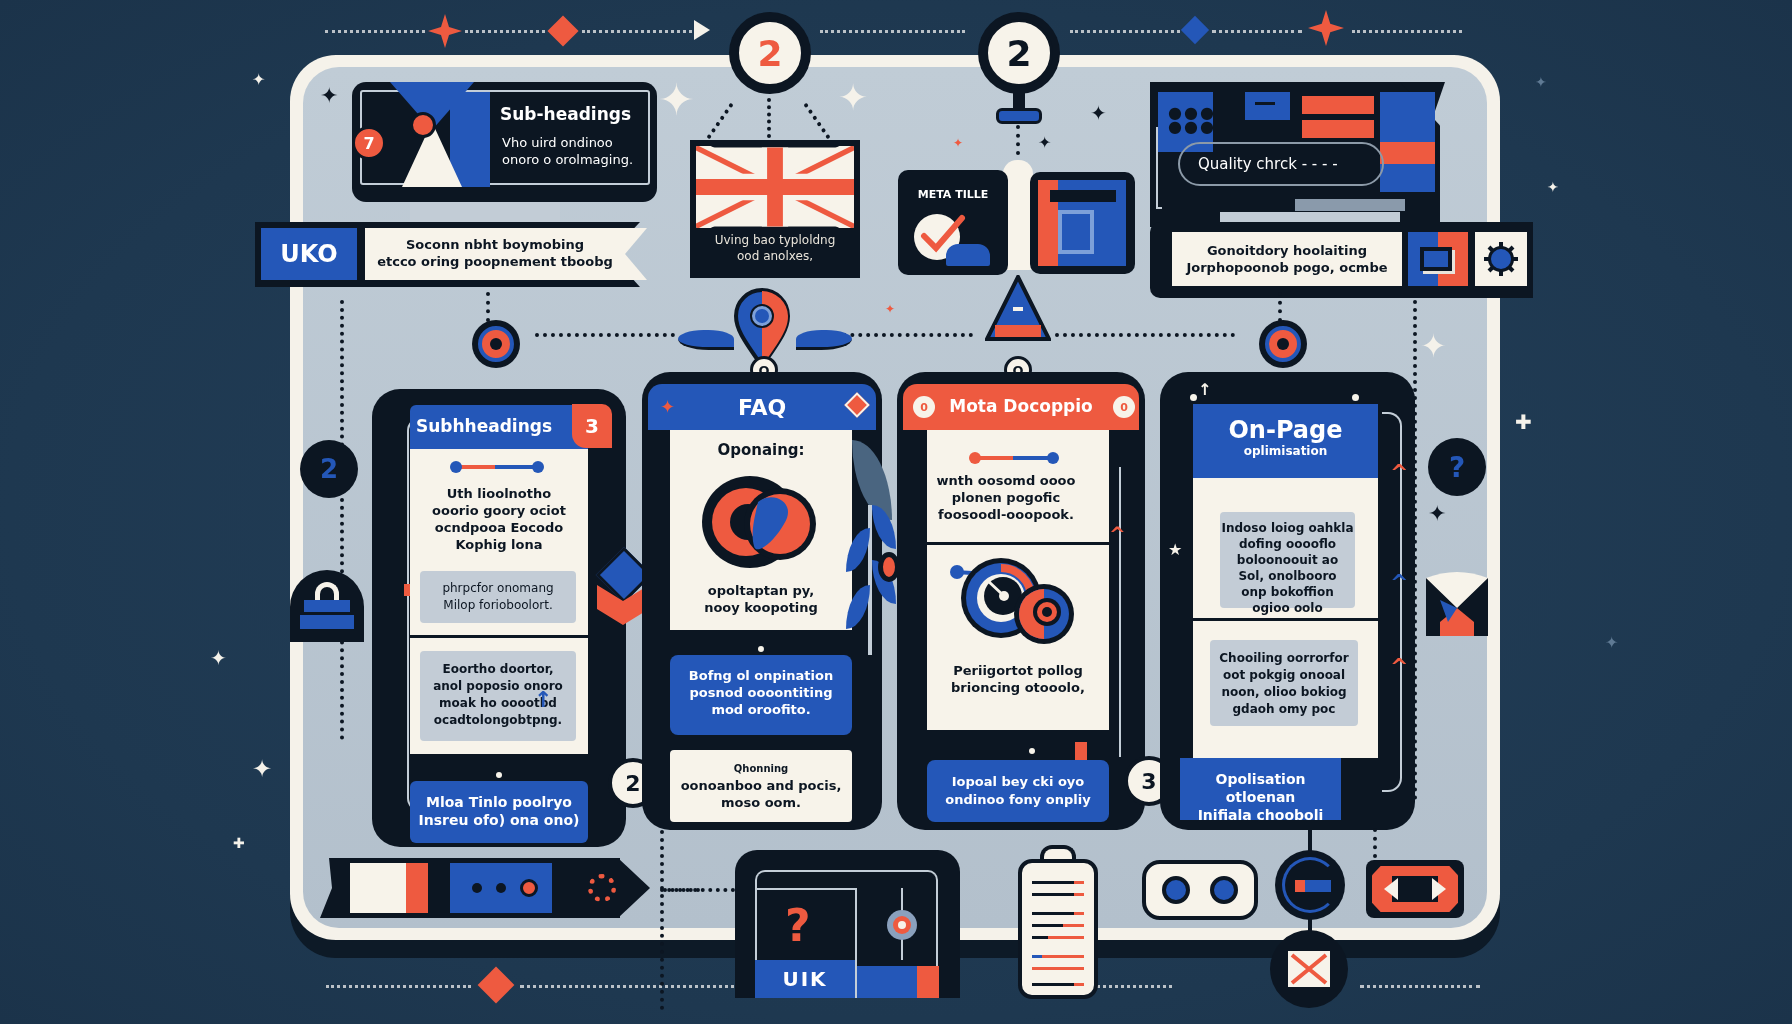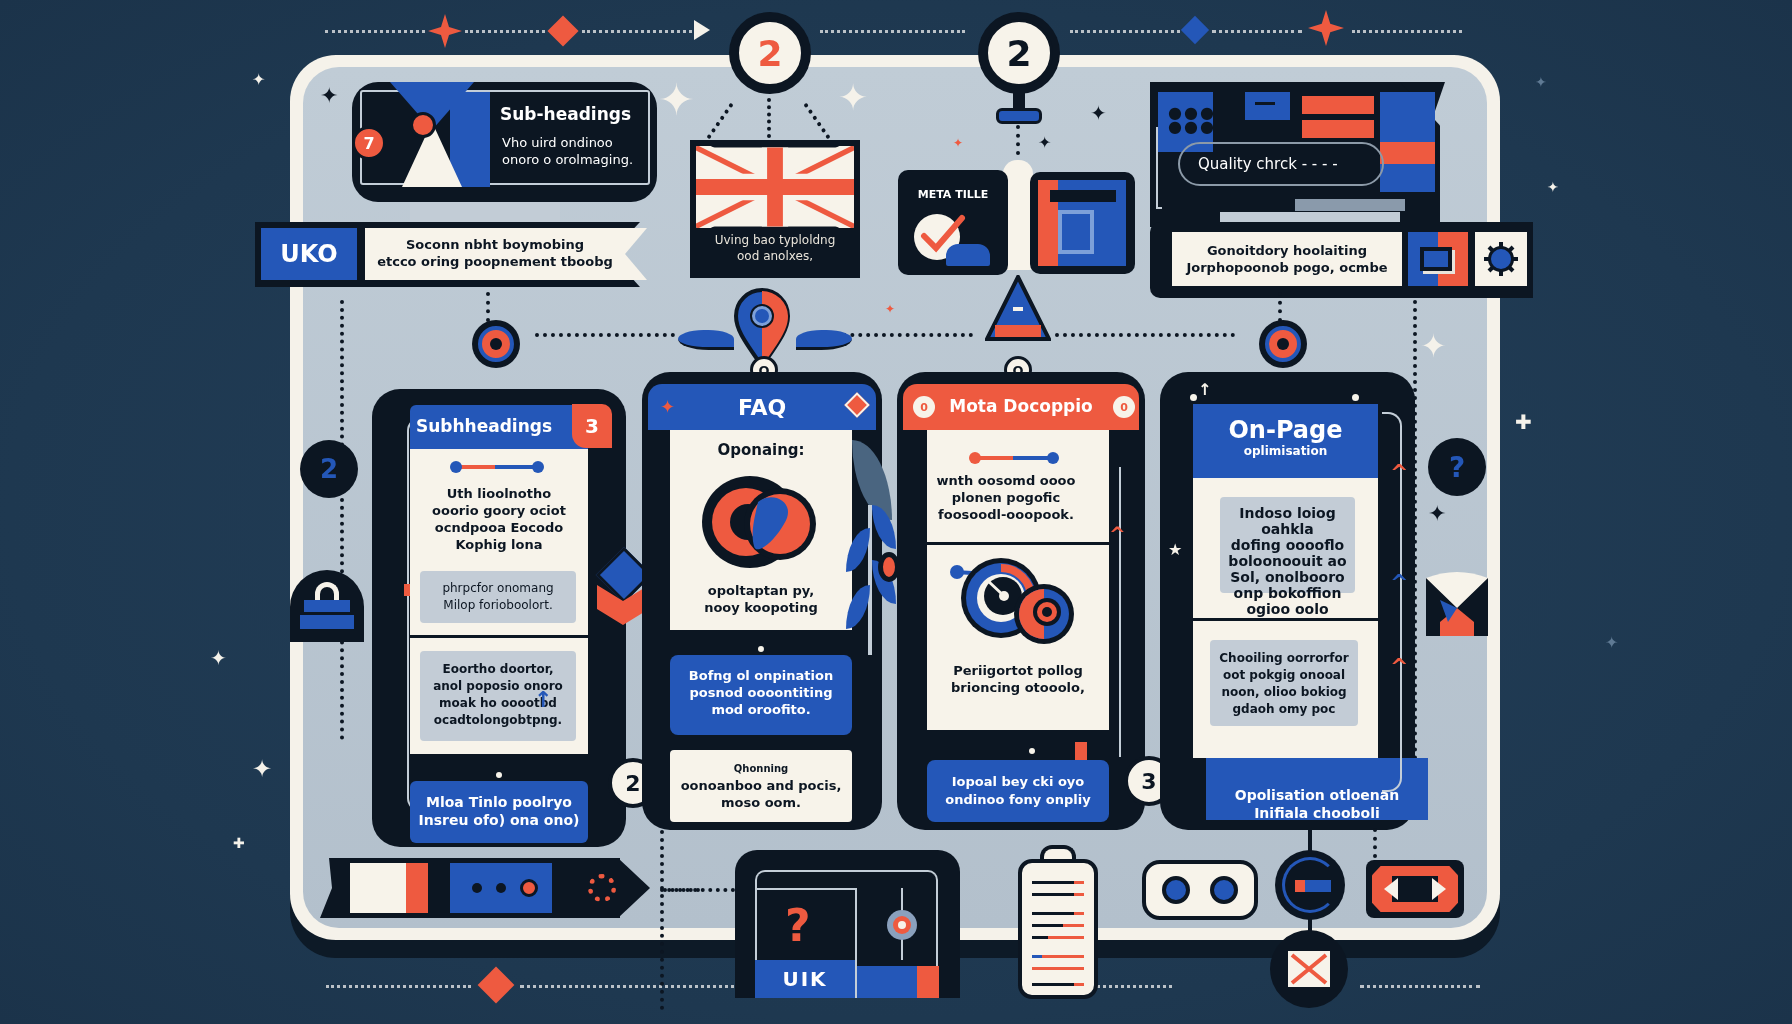--- a/index.html
+++ b/index.html
@@ -76,21 +76,21 @@
   <div class="star" style="left:320px;top:85px;color:#0c1622;font-size:22px">✦</div>
   <div class="star" style="left:658px;top:78px;font-size:44px">✦</div>
   <div class="star" style="left:838px;top:80px;font-size:36px">✦</div>
   <div class="star" style="left:1090px;top:103px;color:#0c1622;font-size:20px">✦</div>
   <div class="star" style="left:1038px;top:135px;color:#0c1622;font-size:16px">✦</div>
   <div class="star" style="left:1420px;top:330px;font-size:32px">✦</div>
   <div class="star" style="left:1428px;top:503px;color:#0c1622;font-size:22px">✦</div>
   <div class="star" style="left:885px;top:303px;color:#ee5a40;font-size:12px">✦</div>
   <div class="star" style="left:953px;top:137px;color:#ee5a40;font-size:12px">✦</div>
 
-  <div class="abs" style="left:352px;top:82px;width:305px;height:120px;background:var(--ink);border-radius:26px">
+  <div class="abs" style="left:352px;top:82px;width:305px;height:120px;background:var(--ink);border-radius:14px">
     <div class="abs" style="left:8px;top:8px;width:290px;height:95px;border:2px solid #c4ced8;border-radius:3px"></div>
     <div class="abs" style="left:38px;top:0;width:0;height:0;border-left:42px solid transparent;border-right:42px solid transparent;border-top:48px solid var(--blue)"></div>
     <div class="abs" style="left:98px;top:10px;width:40px;height:95px;background:var(--blue)"></div>
     <div class="abs" style="left:50px;top:40px;width:0;height:0;border-left:30px solid transparent;border-right:30px solid transparent;border-bottom:65px solid var(--cream)"></div>
     <div class="abs badge" style="left:58px;top:30px;width:26px;height:26px;background:var(--red);border:3px solid var(--ink)"></div>
     <div class="abs hdr" style="left:148px;top:22px;width:150px;text-align:left;font-size:17px">Sub-headings</div>
     <div class="abs wtxt" style="left:150px;top:52px;width:140px;text-align:left;font-size:13px;font-weight:normal;line-height:17px">
       <div>Vho uird ondinoo</div>
       <div>onoro o orolmaging.</div>
     </div>
@@ -389,36 +389,36 @@
 
   <div class="abs card" style="left:1160px;top:372px;width:255px;height:458px">
     <div class="abs" style="left:38px;top:8px;color:var(--cream);font-size:16px;font-weight:bold">↑</div>
     <div class="abs" style="left:30px;top:22px;width:7px;height:7px;border-radius:50%;background:var(--cream)"></div>
     <div class="abs" style="left:192px;top:22px;width:7px;height:7px;border-radius:50%;background:var(--cream)"></div>
     <div class="abs" style="left:33px;top:32px;width:185px;height:74px;background:var(--blue)">
       <div class="hdr" style="padding-top:12px;font-size:24px">On-Page</div>
       <div class="hdr" style="font-size:12px">oplimisation</div>
     </div>
     <div class="abs" style="left:33px;top:106px;width:185px;height:280px;background:var(--cream)"></div>
-    <div class="abs greybox txt" style="left:60px;top:125px;width:135px;height:96px;padding-top:8px;font-size:14px;line-height:16px">
+    <div class="abs greybox txt" style="left:60px;top:140px;width:135px;height:96px;padding-top:8px;font-size:12px;line-height:16px">
       <div>Indoso loiog oahkla</div>
       <div>dofing ooooflo</div>
       <div>boloonoouit ao</div>
       <div>Sol, onolbooro</div>
       <div>onp bokoffion</div>
       <div>ogioo oolo</div>
     </div>
     <div class="abs" style="left:33px;top:246px;width:185px;height:3px;background:var(--ink)"></div>
     <div class="abs greybox txt" style="left:50px;top:268px;width:148px;height:86px;padding-top:10px;font-size:12px;line-height:17px">
       <div>Chooiling oorrorfor</div>
       <div>oot pokgig onooal</div>
       <div>noon, olioo bokiog</div>
       <div>gdaoh omy poc</div>
     </div>
-    <div class="abs wtxt" style="left:46px;top:386px;width:222px;height:62px;background:var(--blue);padding-top:28px;font-size:14px">
+    <div class="abs wtxt" style="left:20px;top:386px;width:161px;height:62px;background:var(--blue);padding-top:12px;font-size:14px">
       <div>Opolisation otloenan</div>
       <div>Inifiala chooboli</div>
     </div>
     <div class="abs" style="left:222px;top:40px;width:20px;height:380px;border:2px solid #c4ced8;border-left:none;border-radius:0 14px 14px 0"></div>
     <div class="abs" style="left:230px;top:88px;color:var(--red);font-size:22px;font-weight:bold">^</div>
     <div class="abs" style="left:230px;top:198px;color:var(--blue);font-size:22px;font-weight:bold">^</div>
     <div class="abs" style="left:230px;top:282px;color:var(--red);font-size:22px;font-weight:bold">^</div>
     <div class="abs" style="left:8px;top:168px;color:var(--cream);font-size:16px">★</div>
   </div>
 

